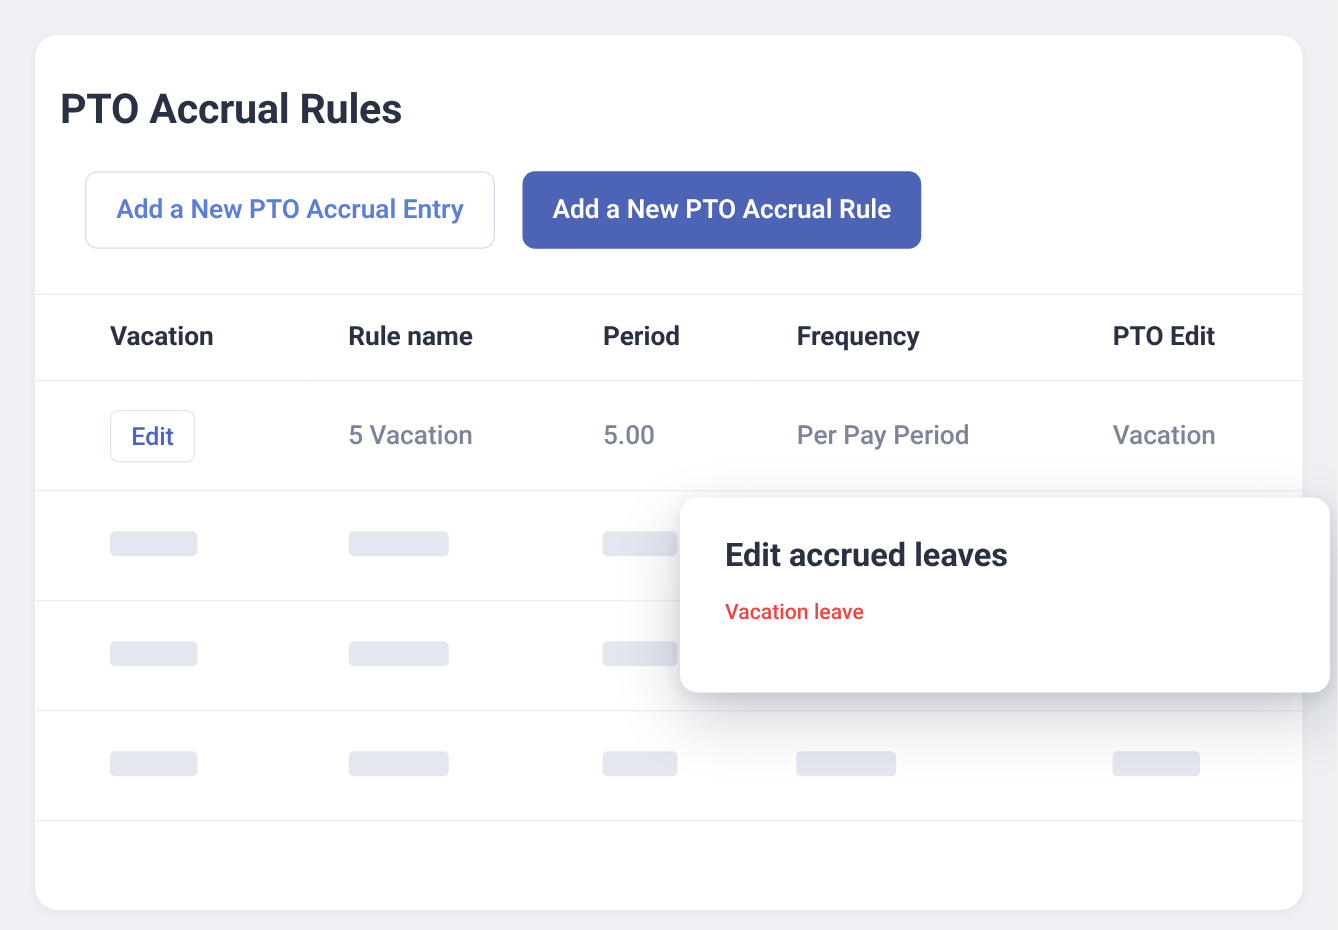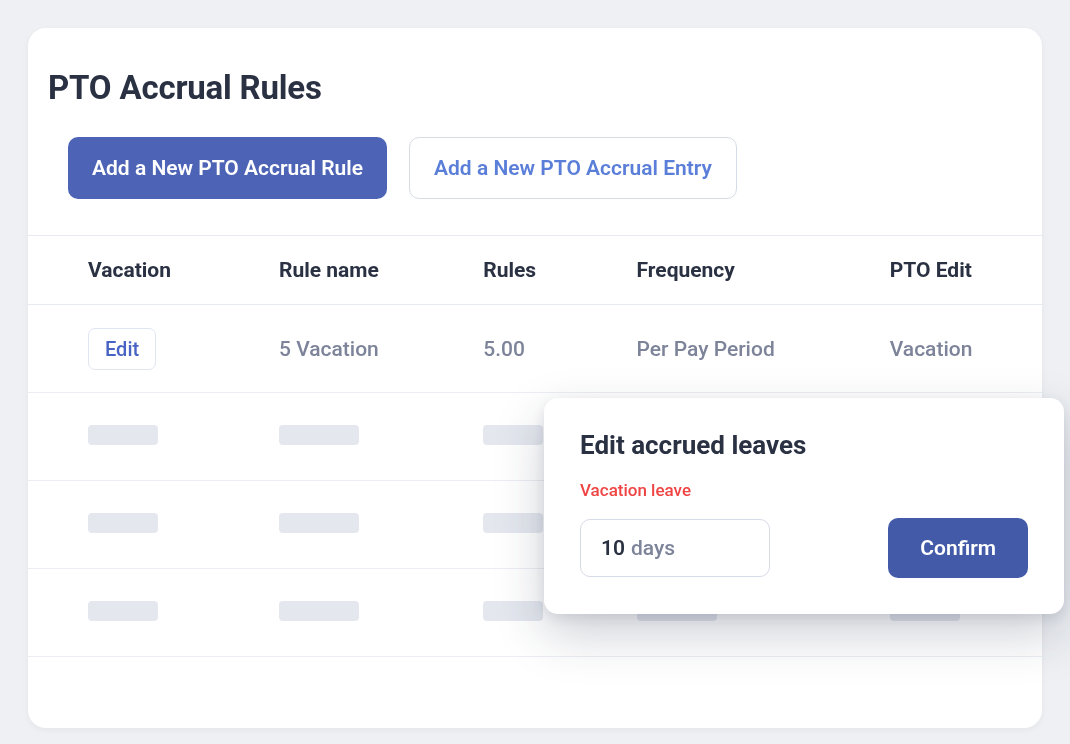--- a/index.html
+++ b/index.html
@@ -158,30 +158,30 @@
   </style>
 </head>
 <body>
 
 <div class="card">
   <div class="card-header">
     <h1>PTO Accrual Rules</h1>
   </div>
 
   <div class="btn-row">
+    <button class="btn btn-outline">Add a New PTO Accrual Entry</button>
     <button class="btn btn-primary">Add a New PTO Accrual Rule</button>
-    <button class="btn btn-outline">Add a New PTO Accrual Entry</button>
   </div>
 
   <table>
     <thead>
       <tr>
         <th>Vacation</th>
         <th>Rule name</th>
-        <th>Rules</th>
+        <th>Period</th>
         <th>Frequency</th>
         <th>PTO Edit</th>
       </tr>
     </thead>
     <tbody>
       <tr>
         <td>
           <span class="edit-link">Edit</span>
         </td>
         <td><span class="cell-text">5 Vacation</span></td>
@@ -210,20 +210,13 @@
         <td><span class="skeleton sk-d"></span></td>
         <td><span class="skeleton sk-e"></span></td>
       </tr>
     </tbody>
   </table>
 </div>
 
 <div class="popover">
   <h2>Edit accrued leaves</h2>
   <div class="popover-label">Vacation leave</div>
-  <div class="popover-row">
-    <div class="input-box">
-      <span class="input-val">10</span>
-      <span class="input-unit">days</span>
-    </div>
-    <button class="btn-confirm">Confirm</button>
-  </div>
 </div>
 
 </body></html>

